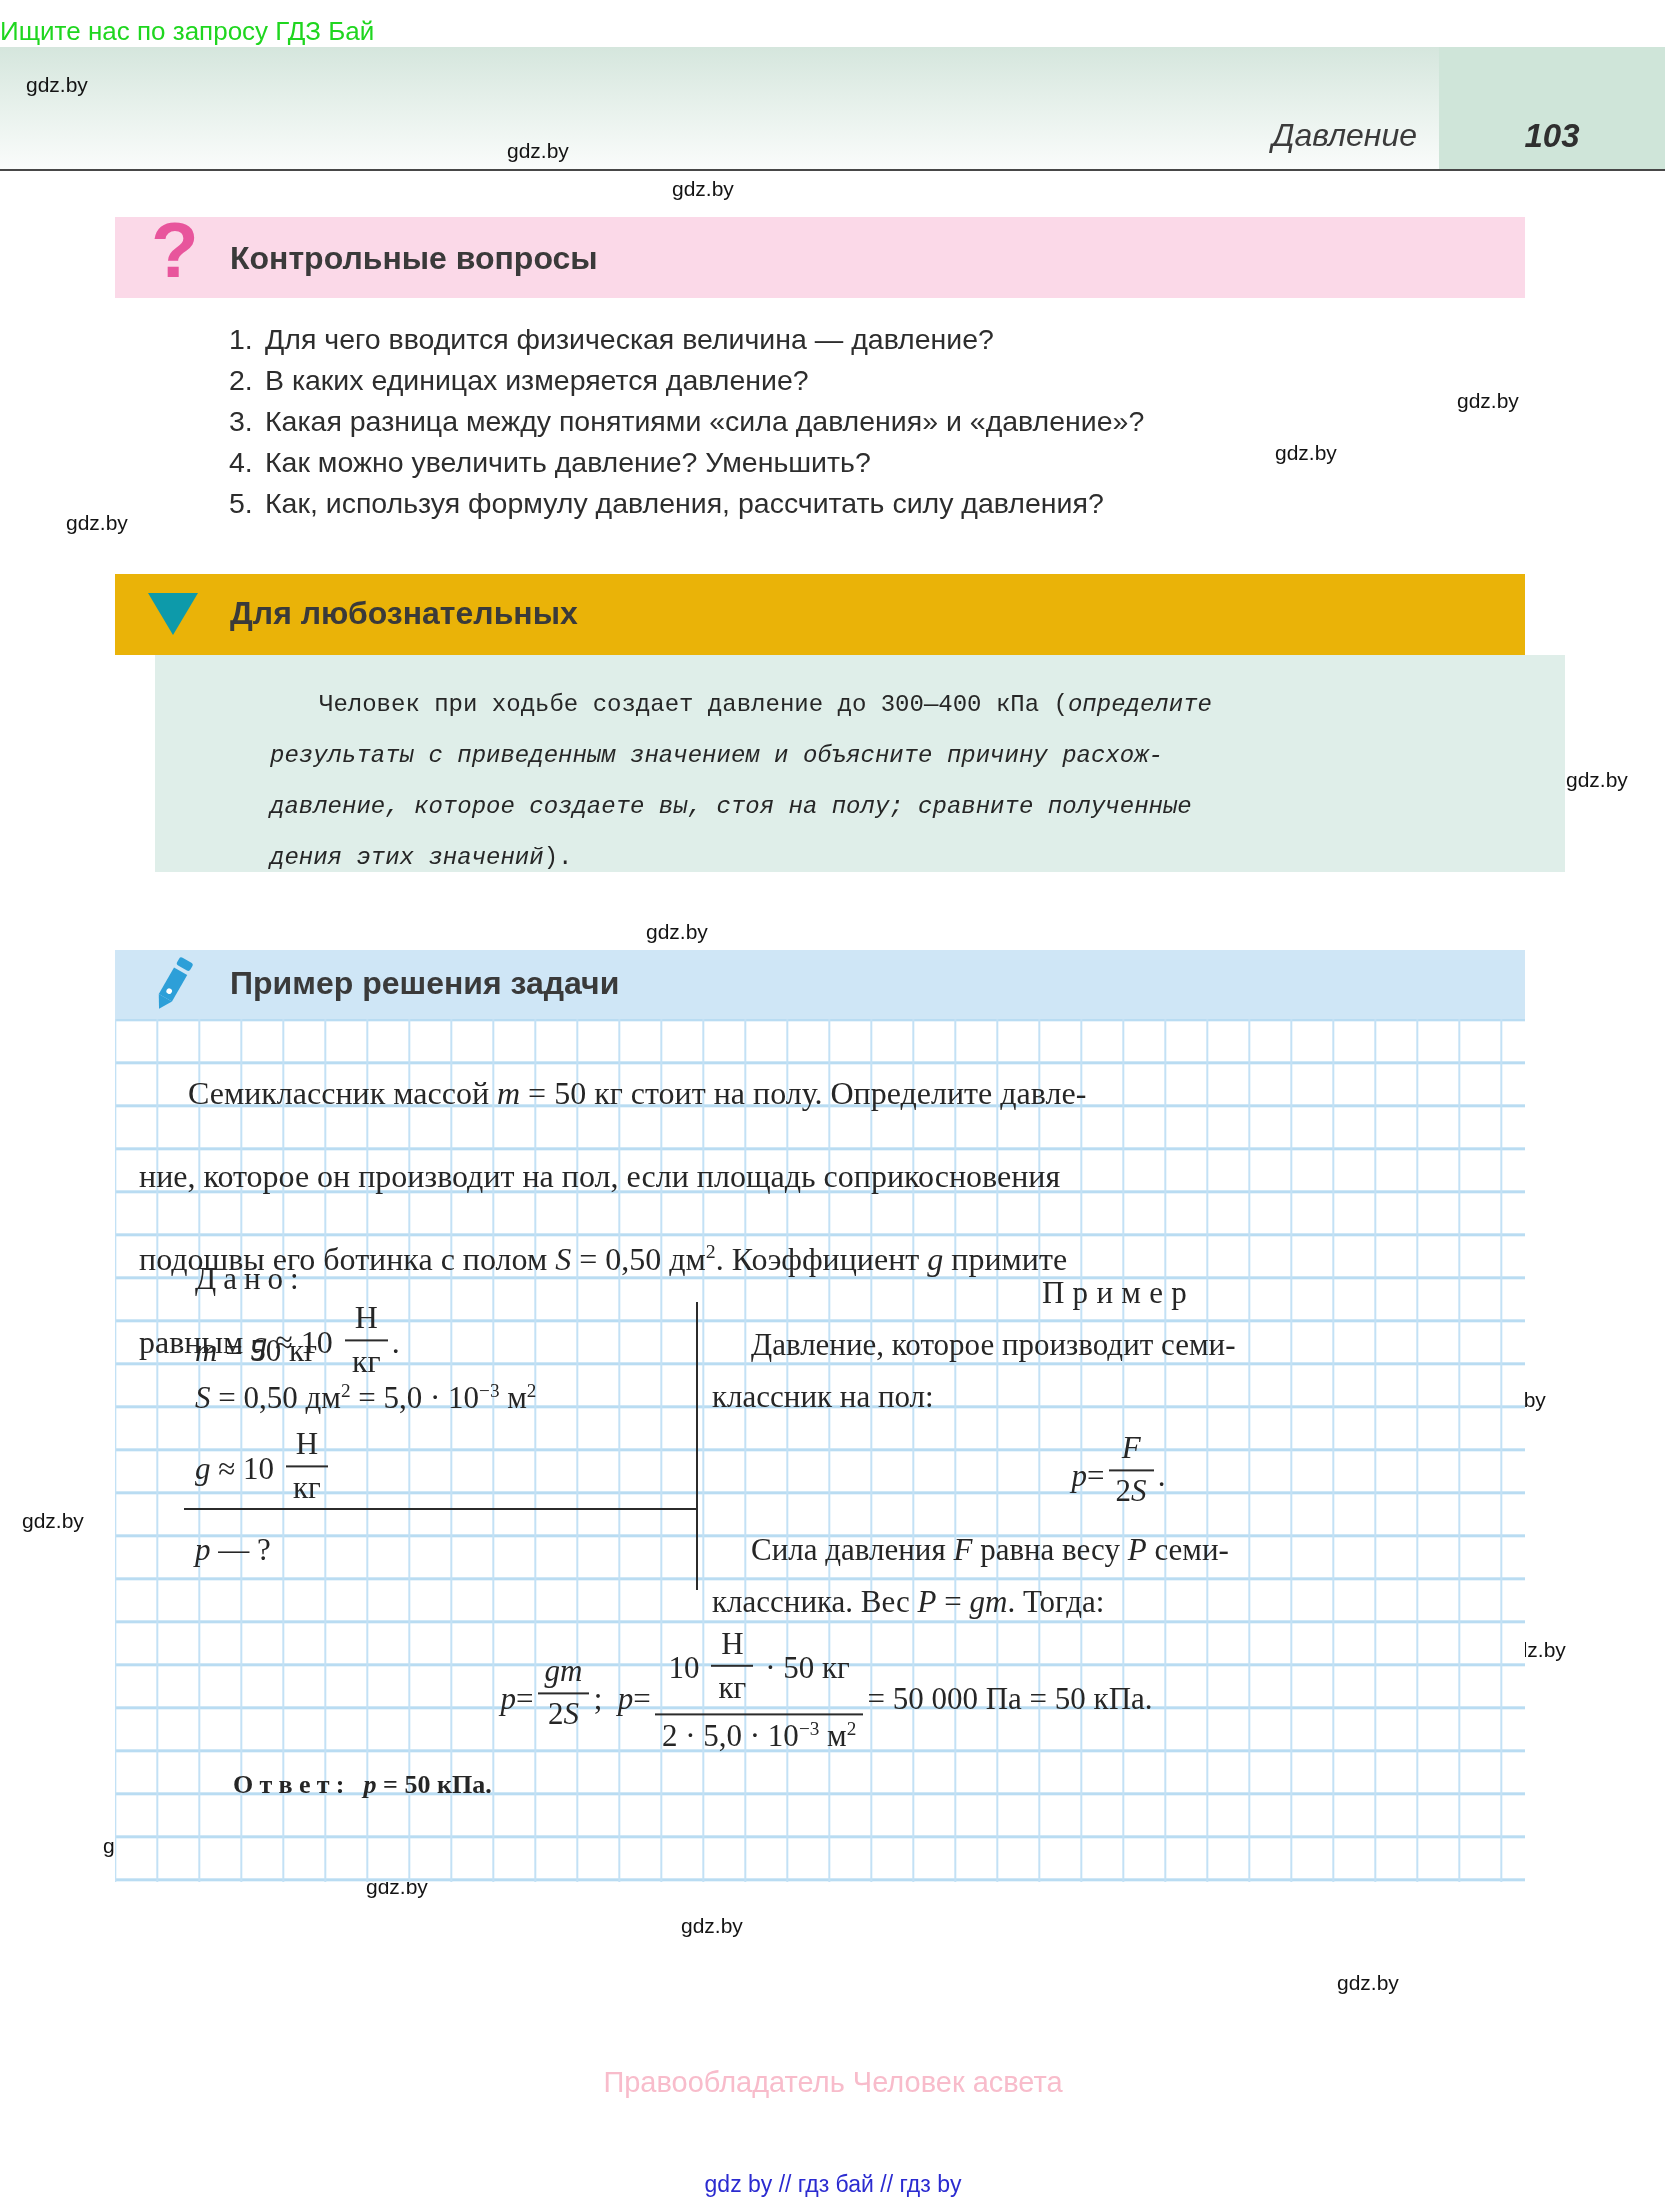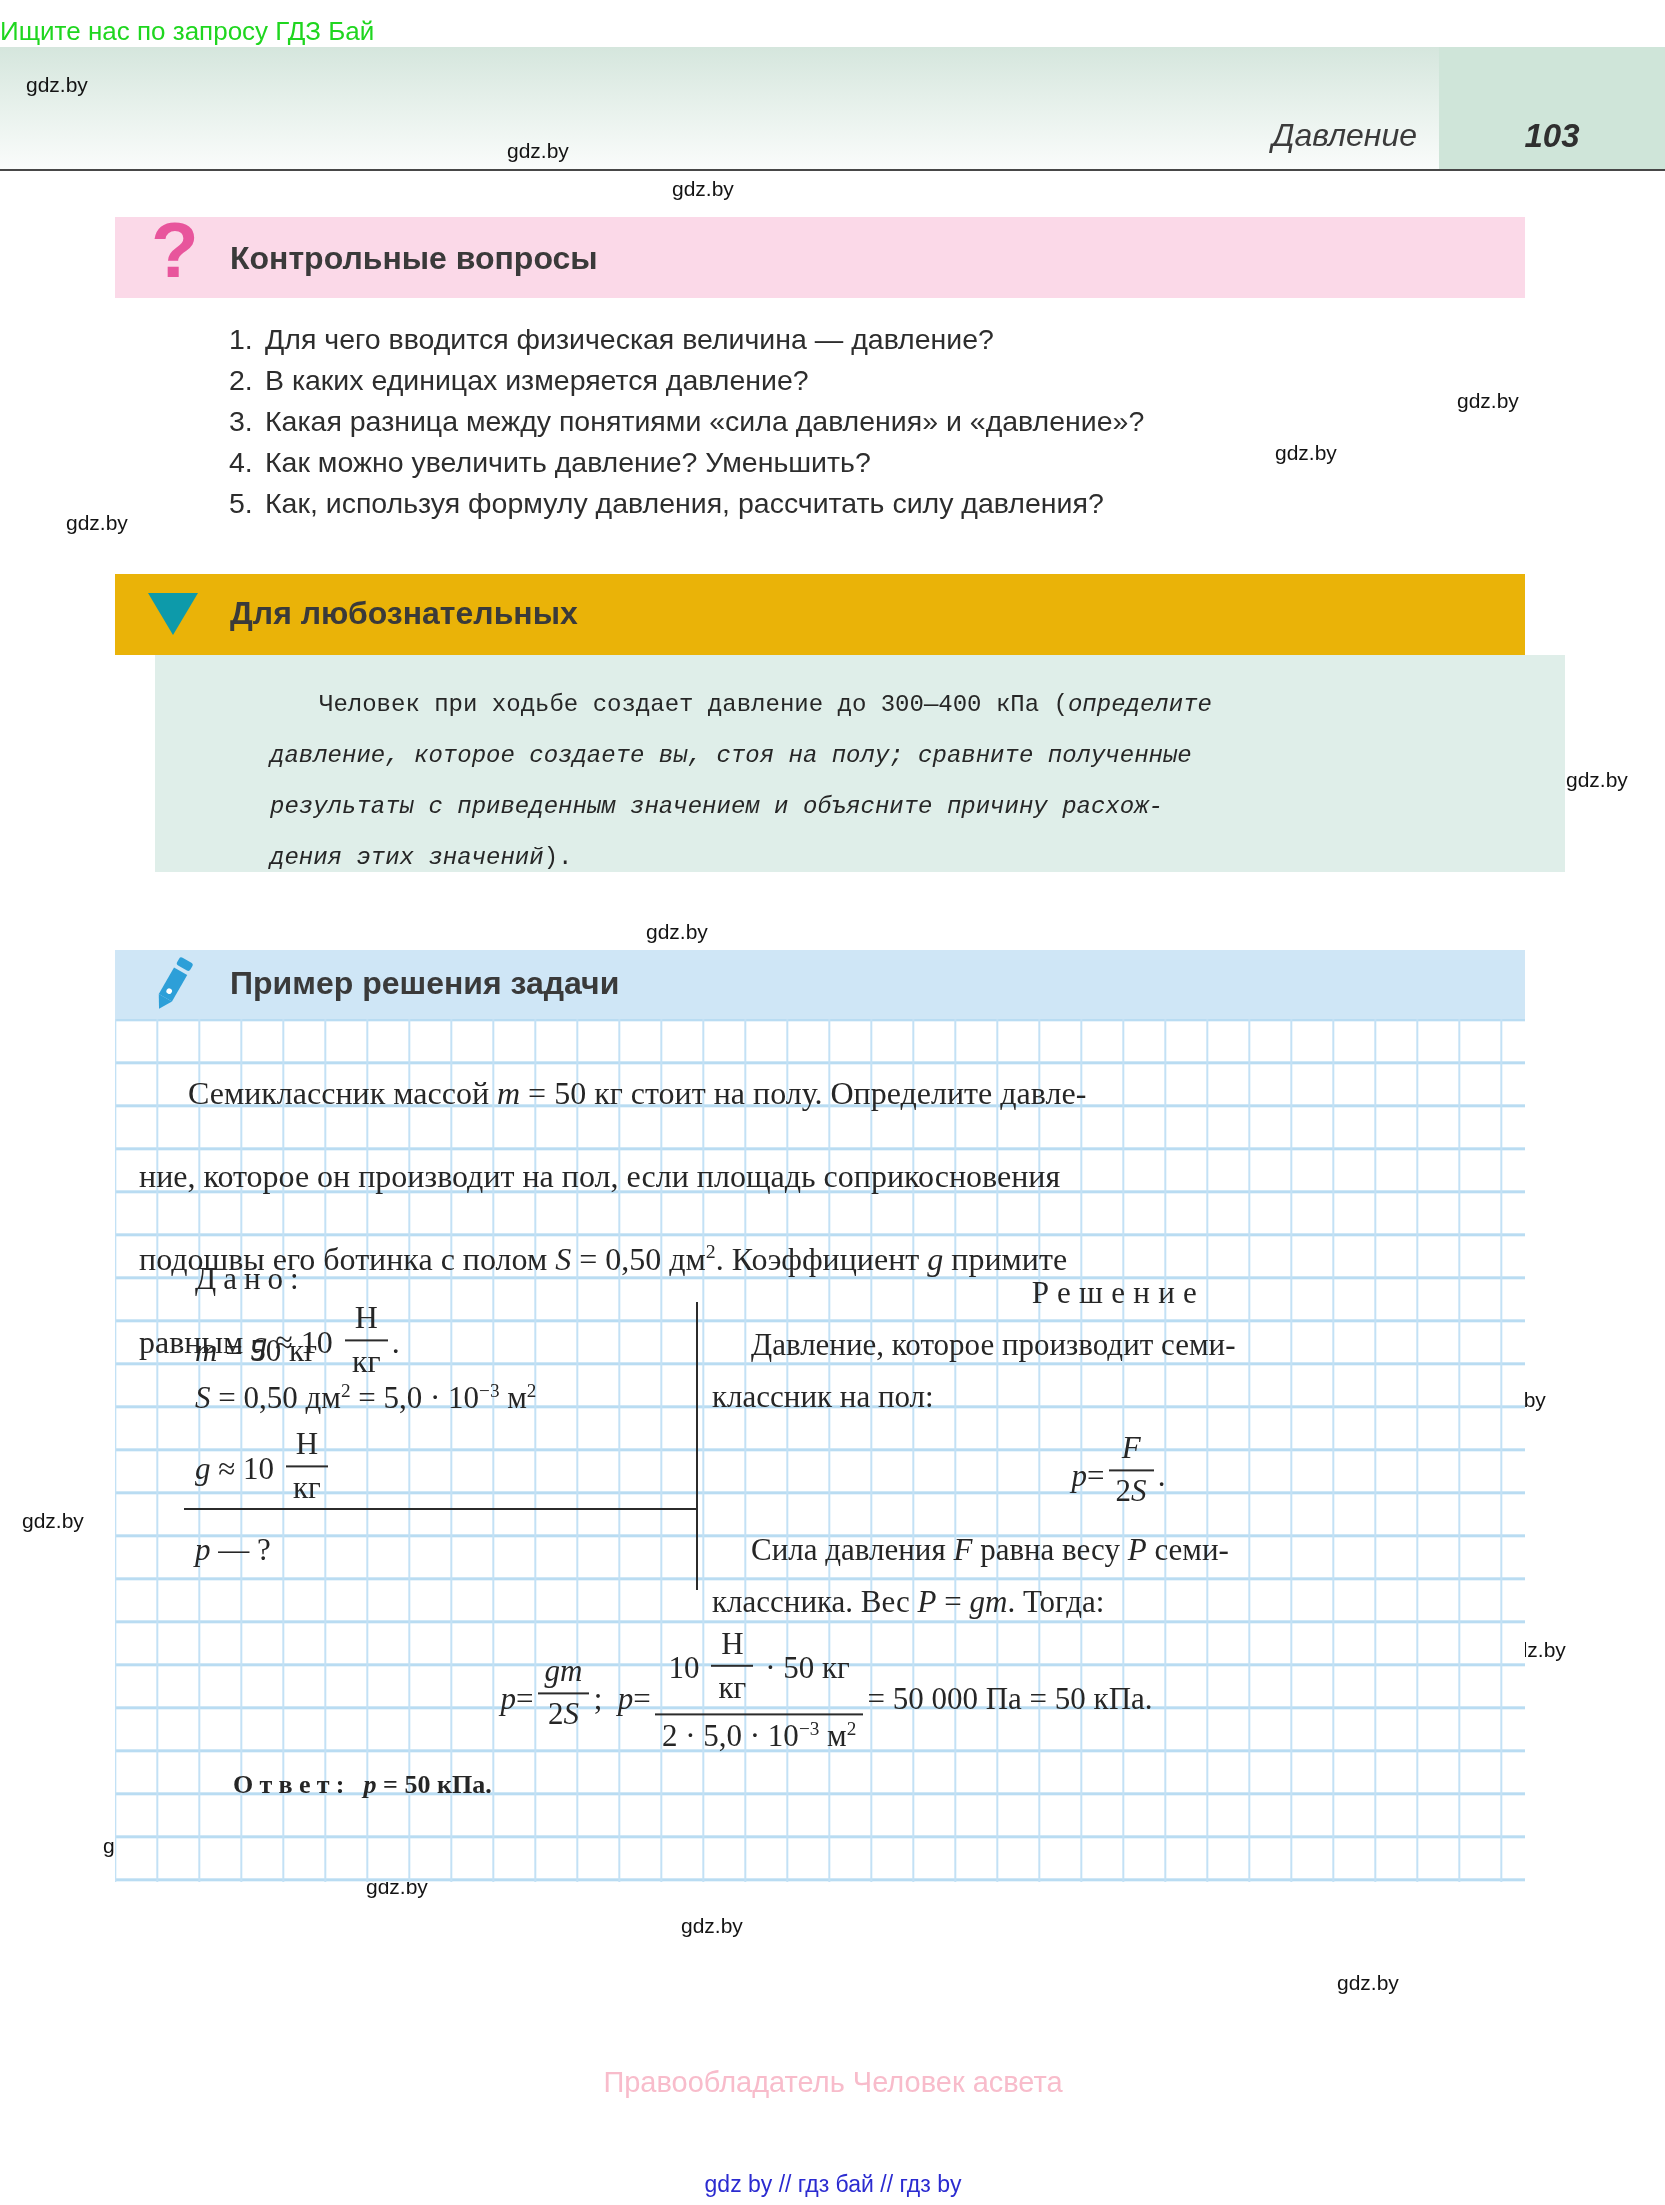--- a/index.html
+++ b/index.html
@@ -136,22 +136,22 @@
       <li><span class="qnum">5.</span><span>Как, используя формулу давления, рассчитать силу давления?</span></li>
     </ol>
 
   <section class="band curious-band">
     <span class="triangle-icon"></span>
     <span class="band-title cb-title">Для любознательных</span>
   </section>
   <section class="curious-body">
     <div class="curious-text" id="curious-text">
         <div class="cline"><span>Человек при ходьбе создает давление до 300—400 кПа (</span><span class="it">определите</span></div>
+        <div class="cline"><span class="it">результаты с приведенным значением и объясните причину расхож-</span></div>
         <div class="cline"><span class="it">давление, которое создаете вы, стоя на полу; сравните полученные</span></div>
-        <div class="cline"><span class="it">результаты с приведенным значением и объясните причину расхож-</span></div>
         <div class="cline"><span class="it">дения этих значений</span><span>).</span></div>
       </div>
   </section>
 
   <section class="band example-band">
     <span style="position:absolute;left:31px;top:4.2px;">
       <svg width="54" height="61" viewBox="0 0 40 48">
         <g transform="rotate(30 20 24)" fill="#2d9fd8">
           <rect x="14" y="2" width="12" height="7" rx="2"></rect>
           <rect x="14" y="12" width="12" height="24"></rect>
@@ -173,21 +173,21 @@
 
     <div class="given-label lsp">Дано:</div>
     <div class="given-line1"><span class="it">m</span><span> = 50 кг</span></div>
     <div class="given-line2"><span class="it">S</span><span> = 0,50 дм</span><sup>2</sup><span> = 5,0 · 10</span><sup>−3</sup><span> м</span><sup>2</sup></div>
     <div class="given-line3"><span class="it">g</span><span> ≈ 10 </span><span class="frac"><span class="fn"><span>Н</span></span><span class="fd"><span>кг</span></span></span></div>
     <div class="given-rule"></div>
     <div class="given-unknown"><span class="it">p</span><span> — ?</span></div>
 
     <div class="solution-divider"></div>
 
-    <div class="sol-title">Решение</div>
+    <div class="sol-title">Пример</div>
     <div class="sol-line1"><span>Давление, которое производит семи-</span></div>
     <div class="sol-line2"><span>классник на пол:</span></div>
     <div class="sol-formula1">
         <span class="it">p</span>
         <span> = </span>
         <span class="frac">
           <span class="fn"><span class="it">F</span></span>
           <span class="fd"><span>2</span><span class="it">S</span></span>
         </span>
         <span>.</span>

